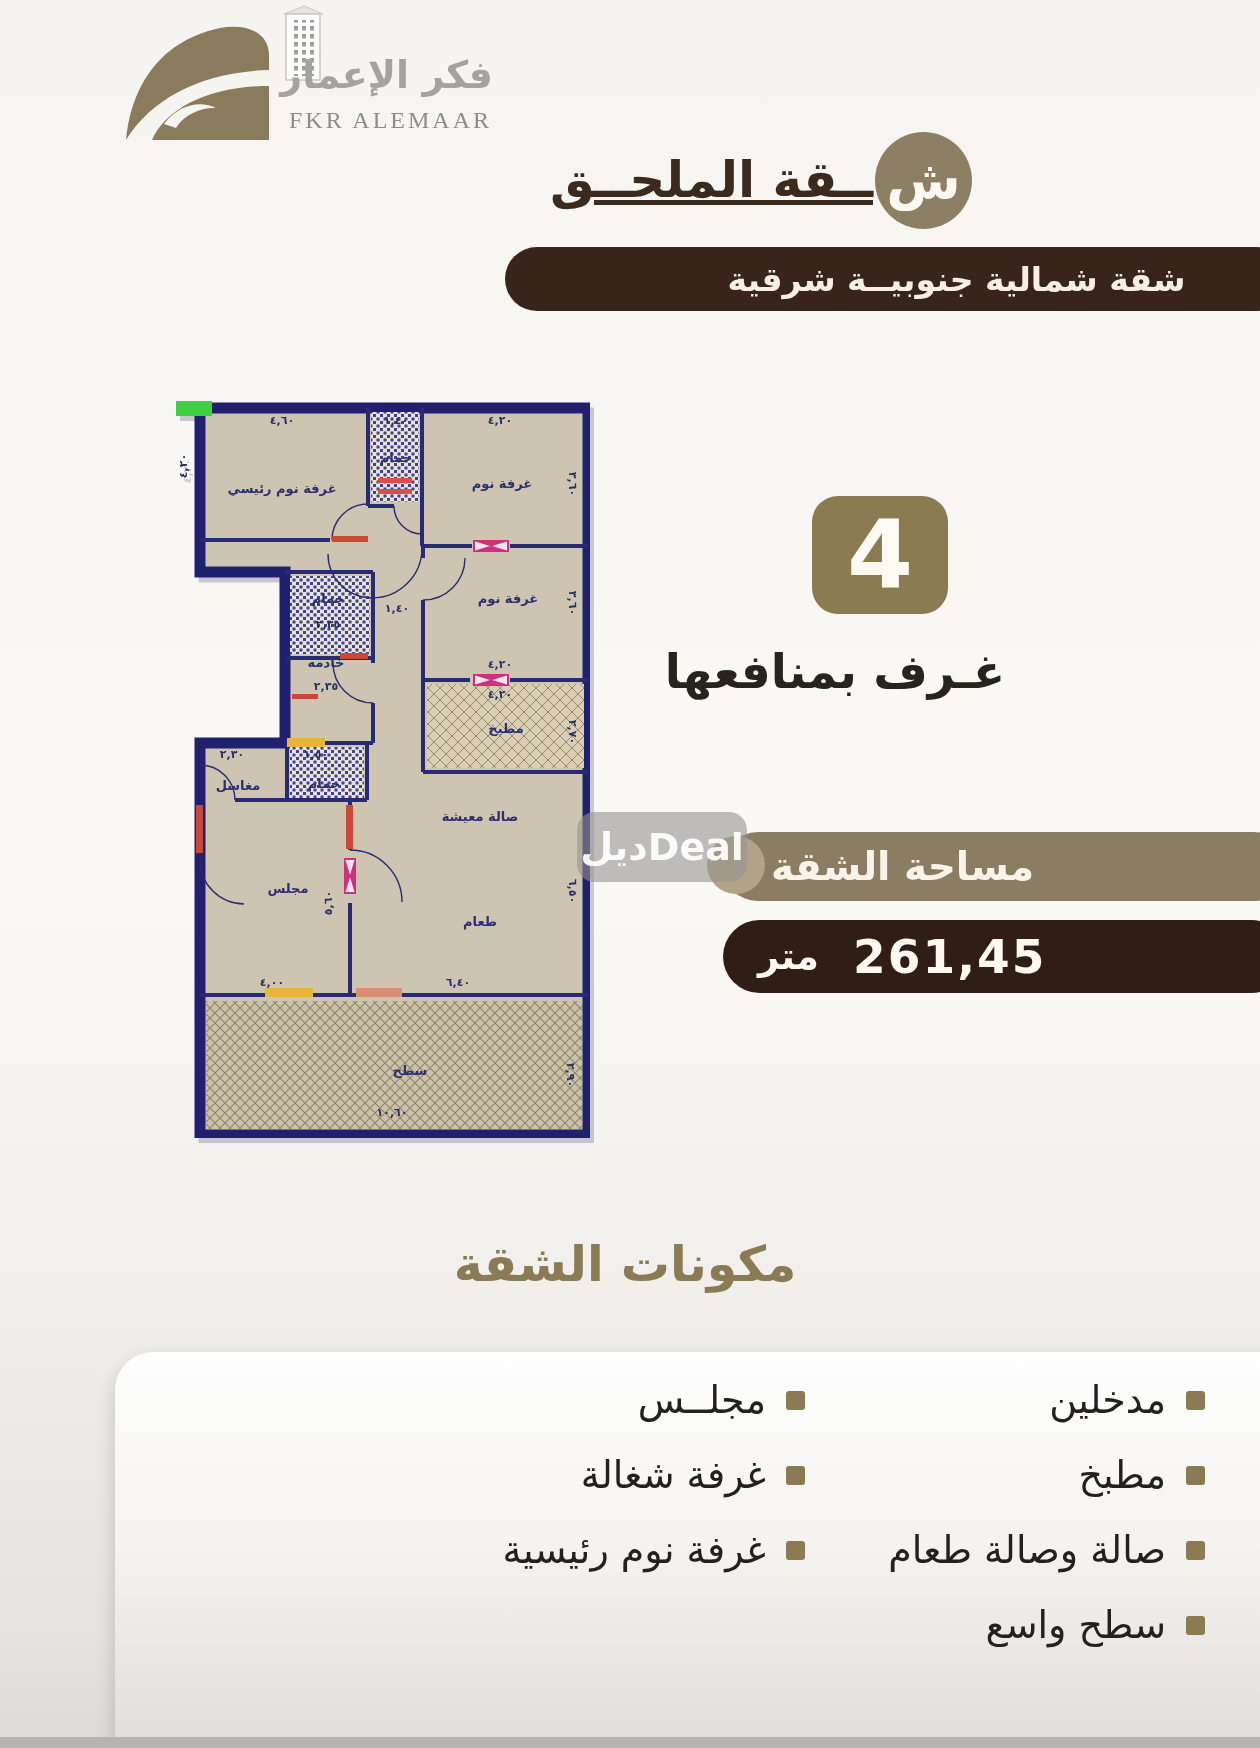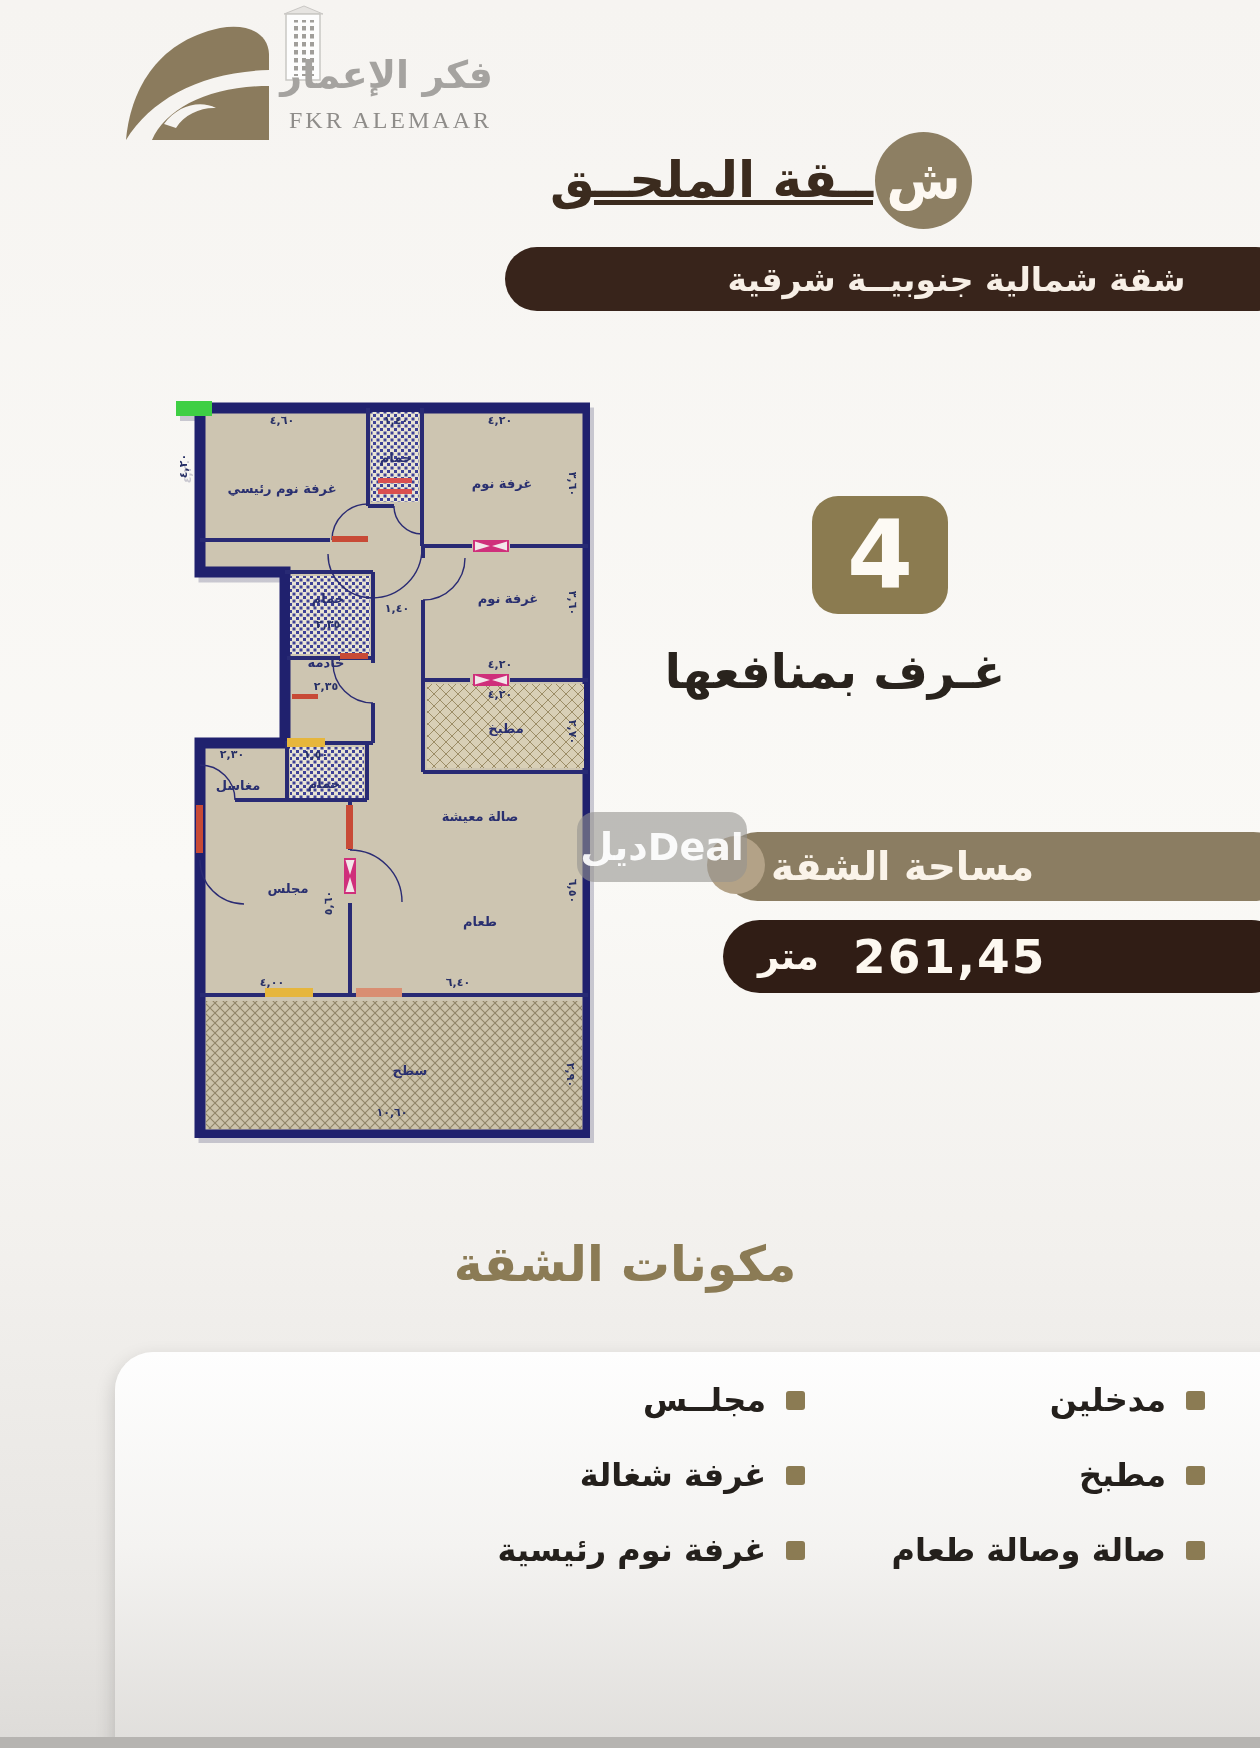--- a/index.html
+++ b/index.html
@@ -44,21 +44,21 @@
   .comp-heading{position:absolute;left:375px;top:1236px;width:500px;text-align:center;
                 font-size:49px;font-weight:bold;color:#8b7b55;direction:rtl;}
   .comp-card{position:absolute;left:115px;top:1352px;width:1030px;height:386px;border-radius:38px;
              background:linear-gradient(180deg,#fefefe 0%,#f4f3f1 45%,#dcdad7 100%);
              box-shadow:0 8px 20px rgba(0,0,0,0.18);direction:rtl;
              display:grid;grid-template-columns:390px 390px;align-content:start;
              padding:26px 235px 20px 60px;box-sizing:content-box;column-gap:10px;}
   .comp-col{display:flex;flex-direction:column;gap:31px;}
   .comp-item{display:flex;flex-direction:row;align-items:center;gap:20px;height:44px;}
   .bullet{width:19px;height:19px;border-radius:3px;background:#8b7b53;flex:0 0 auto;}
-  .comp-item .txt{font-size:32px;font-weight:bold;color:#24201c;white-space:nowrap;}
+  .comp-item .txt{font-size:38px;font-weight:normal;color:#24201c;white-space:nowrap;}
   .bottom-strip{position:absolute;left:0;right:0;bottom:0;height:11px;background:#b6b4b1;}
   
   .plan-svg{position:absolute;left:170px;top:358px;width:420px;height:780px;
             filter:drop-shadow(4px 5px 0 rgba(30,30,80,0.22));}
   .plan-svg .room{fill:#2a3070;font-size:13px;font-weight:bold;text-anchor:middle;font-family:"DejaVu Sans",sans-serif;}
   .plan-svg .dim{fill:#273066;font-size:11px;font-weight:bold;text-anchor:middle;font-family:"DejaVu Sans",sans-serif;}
 </style>
 </head>
 <body>
 
@@ -226,20 +226,24 @@
         <span class="txt">مدخلين</span>
       </div>
       <div class="comp-item">
         <span class="bullet"></span>
         <span class="txt">مطبخ</span>
       </div>
       <div class="comp-item">
         <span class="bullet"></span>
         <span class="txt">صالة وصالة طعام</span>
       </div>
+      <div class="comp-item">
+        <span class="bullet"></span>
+        <span class="txt">سطح واسع</span>
+      </div>
     </div>
     <div class="comp-col">
       <div class="comp-item">
         <span class="bullet"></span>
         <span class="txt">مجلــس</span>
       </div>
       <div class="comp-item">
         <span class="bullet"></span>
         <span class="txt">غرفة شغالة</span>
       </div>

